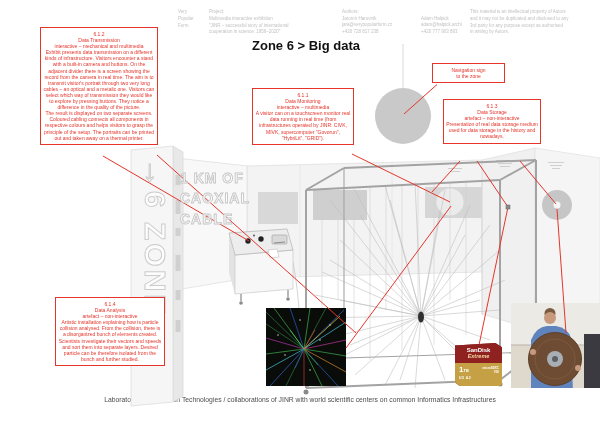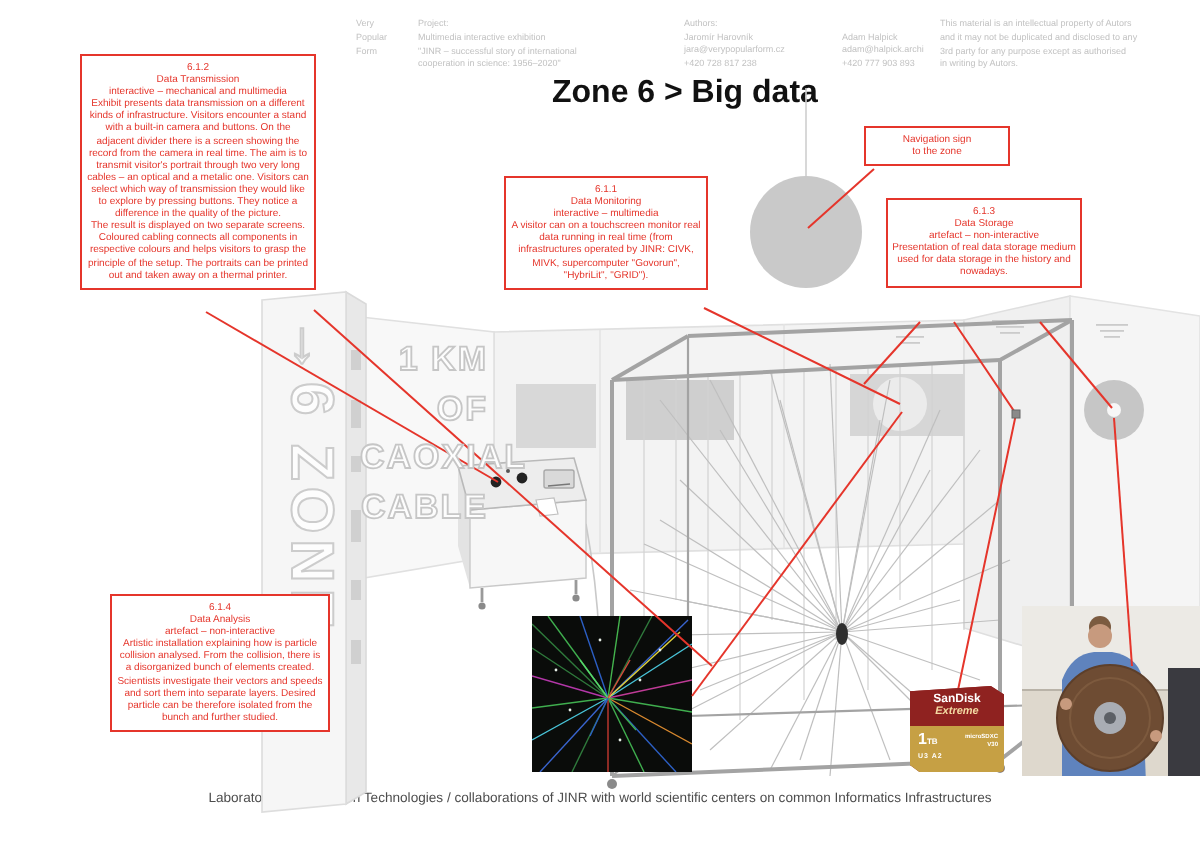--- a/index.html
+++ b/index.html
@@ -1,27 +1,27 @@
 <!DOCTYPE html>
 <html><head>
 <meta charset="utf-8">
 <style>
   html,body{margin:0;padding:0;background:#ffffff;}
   .page{position:relative;width:600px;height:424px;background:#fff;overflow:hidden;
         font-family:"Liberation Sans","DejaVu Sans",sans-serif;}
   
   .hcol{position:absolute;font-size:4.5px;line-height:1.5;color:#c2c2c2;white-space:pre-line;}
-  .title{position:absolute;left:252px;top:38px;font-size:16px;font-weight:bold;color:#111;margin-left:24px;}
+  .title{position:absolute;left:252px;top:38px;font-size:13px;font-weight:bold;color:#111;}
   
   .callout{position:absolute;box-sizing:border-box;background:#fff;border:1px solid #e5352b;
            color:#e5352b;font-size:5px;line-height:1.22;text-align:center;padding:3px 2px;z-index:30;}
   .callout .body{white-space:pre-line;}
   
-  .walltext{position:absolute;left:180px;top:168px;width:64px;text-align:right;
-            font-size:17px;font-weight:bold;line-height:1.45;letter-spacing:1px;
+  .walltext{position:absolute;left:180px;top:168px;width:64px;text-align:left;
+            font-size:14px;font-weight:bold;line-height:1.45;letter-spacing:1px;
             color:#fdfdfd;-webkit-text-stroke:0.9px #c6c6c6;z-index:6;}
   .towertext{position:absolute;left:136px;top:158px;height:250px;width:36px;
              writing-mode:vertical-rl;font-size:30px;font-weight:bold;letter-spacing:3px;
              color:#fdfdfd;-webkit-text-stroke:1px #cccccc;z-index:6;}
   .footer{position:absolute;left:0;right:0;top:396px;text-align:center;
           font-size:6.8px;color:#4d4d4d;}
   svg.scene{position:absolute;left:0;top:0;z-index:5;}
   
   .sdcard{position:absolute;left:455px;top:343px;width:47px;height:43px;z-index:20;
           clip-path:polygon(0 6%,86% 0,100% 10%,100% 100%,10% 100%,0 92%);

